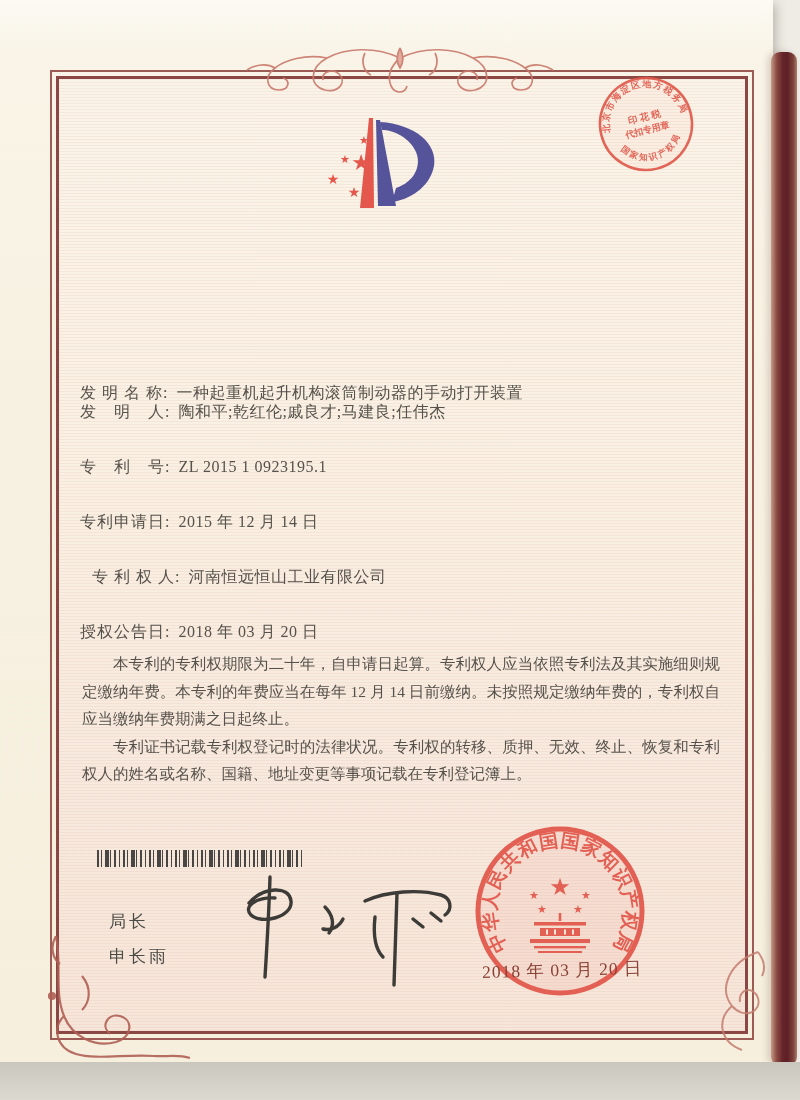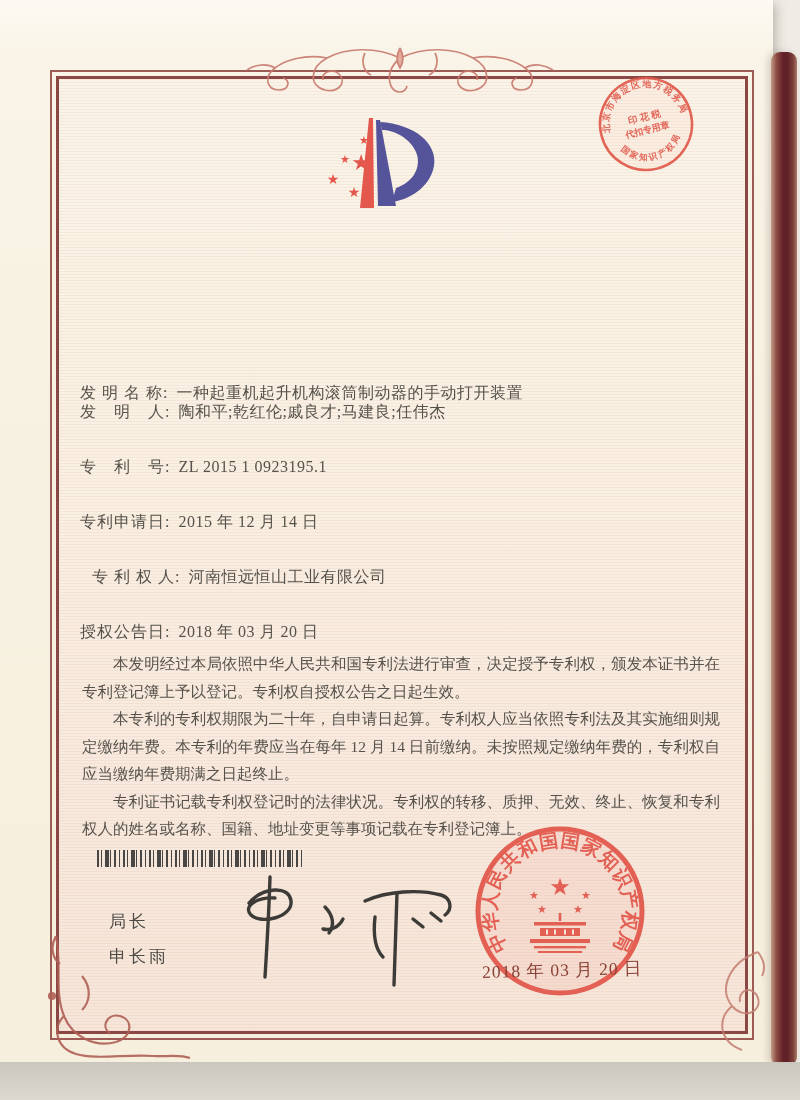--- a/index.html
+++ b/index.html
@@ -135,21 +135,20 @@
         </div>
         <div class="field-row row4">
           <span class="lbl">专 利 权 人:</span><span class="val">河南恒远恒山工业有限公司</span>
         </div>
         <div class="field-row row5">
           <span class="lbl">授权公告日:</span><span class="val">2018 年 03 月 20 日</span>
         </div>
       </div>
 
       <div class="paras">
-        <p>本发明经过本局依照中华人民共和国专利法进行审查，决定授予专利权，颁发本证书并在专利登记簿上予以登记。专利权自授权公告之日起生效。</p>
         <p>本专利的专利权期限为二十年，自申请日起算。专利权人应当依照专利法及其实施细则规定缴纳年费。本专利的年费应当在每年 12 月 14 日前缴纳。未按照规定缴纳年费的，专利权自应当缴纳年费期满之日起终止。</p>
         <p>专利证书记载专利权登记时的法律状况。专利权的转移、质押、无效、终止、恢复和专利权人的姓名或名称、国籍、地址变更等事项记载在专利登记簿上。</p>
       </div>
 
       <div class="barcode"></div>
 
       <div class="signer-title">局长</div>
       <div class="signer-name">申长雨</div>
 
       <svg class="signature" viewBox="0 0 280 130">

